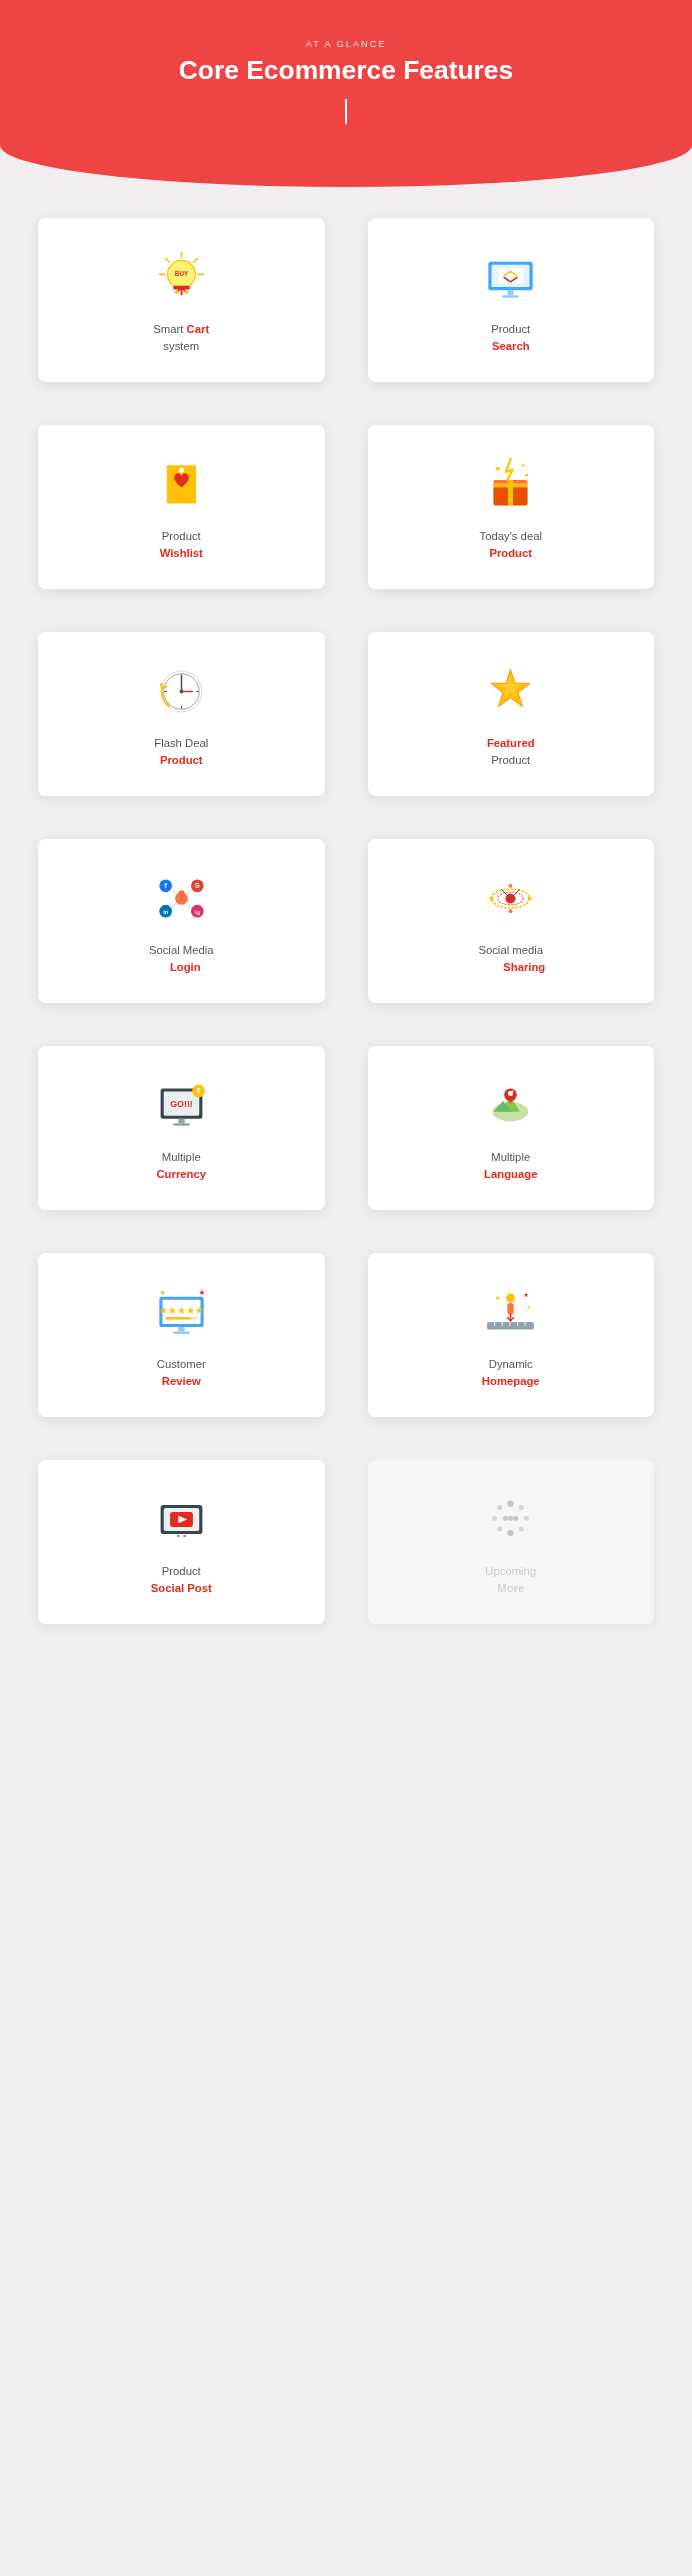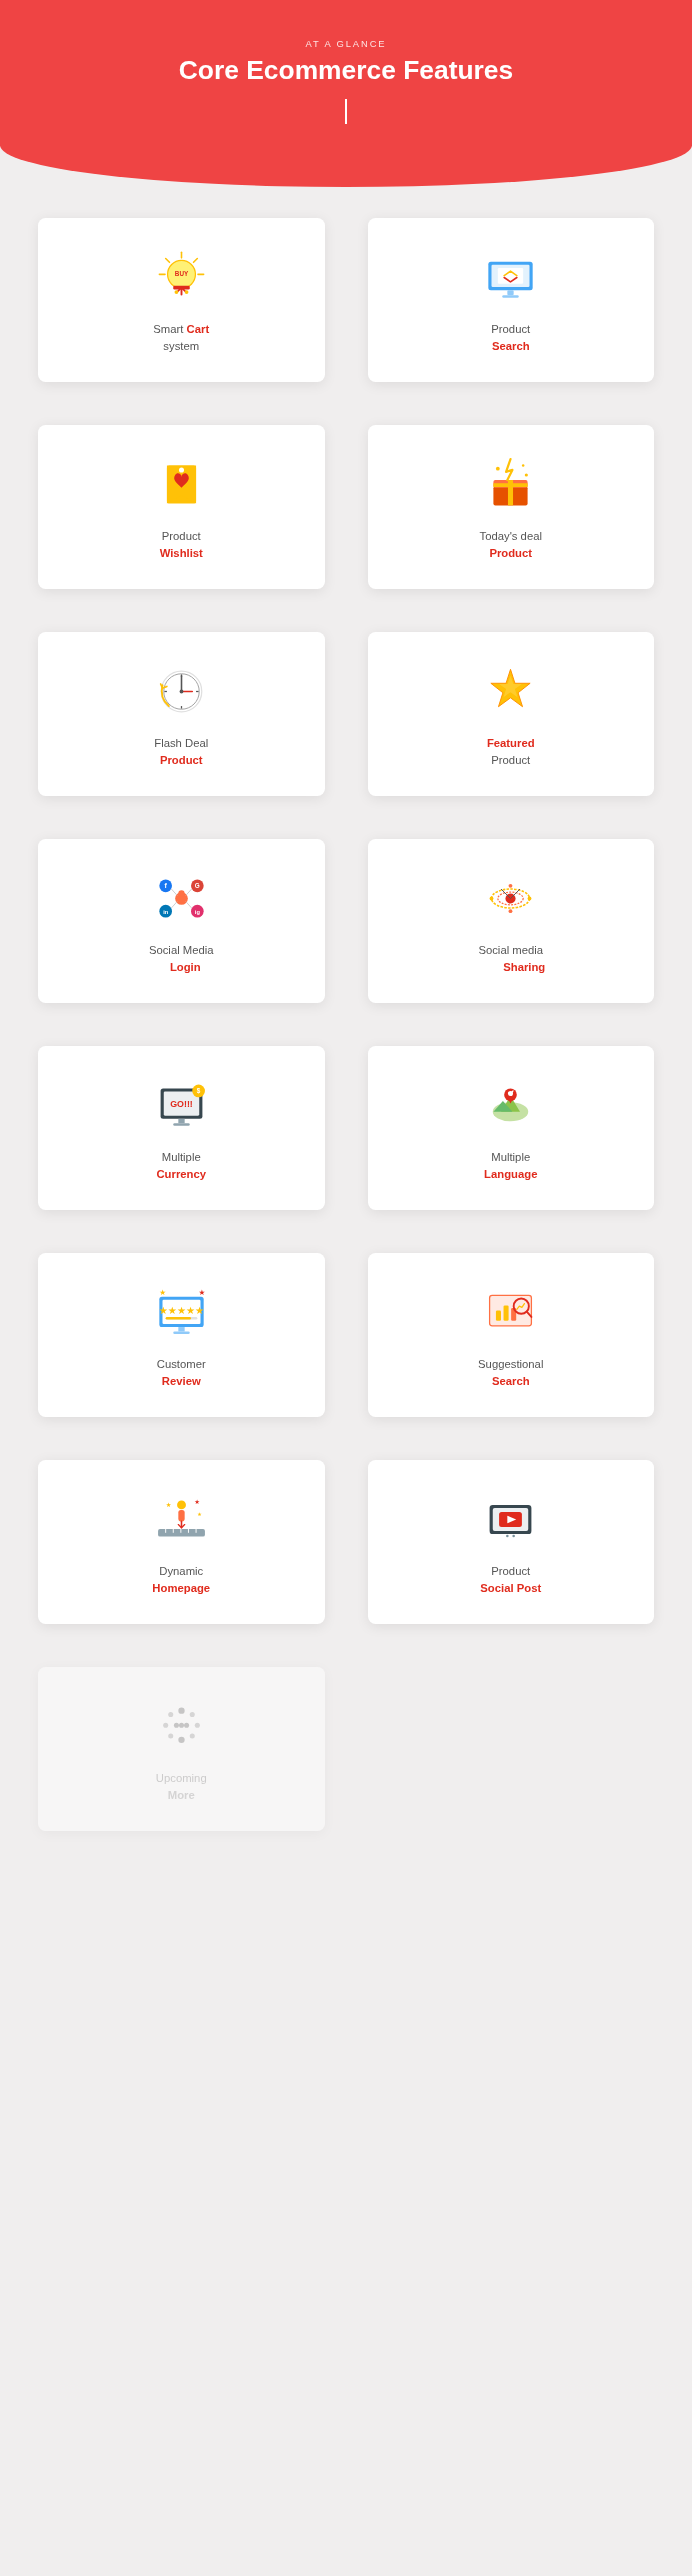--- a/index.html
+++ b/index.html
@@ -337,41 +337,20 @@
 
         <rect x="40" y="68" width="10" height="7" fill="#90CAF9"></rect>
         <rect x="32" y="75" width="26" height="4" rx="2" fill="#90CAF9"></rect>
       </svg>
     </div>
     <div class="feature-label">
       Customer<br><span class="bold-inline" style="color:#e02b1d; font-weight:800;">Review</span>
     </div>
   </div>
 
-  <div class="feature-card">
-    <div class="icon-area">
-      <svg width="57" height="57" viewBox="0 0 90 90" fill="none" xmlns="http://www.w3.org/2000/svg">
-
-        <rect x="12" y="18" width="66" height="48" rx="4" fill="#FF7043" opacity="0.15"></rect>
-        <rect x="12" y="18" width="66" height="48" rx="4" fill="none" stroke="#FF7043" stroke-width="2"></rect>
-
-        <rect x="22" y="42" width="8" height="16" rx="2" fill="#FFC107"></rect>
-        <rect x="34" y="34" width="8" height="24" rx="2" fill="#FFC107"></rect>
-        <rect x="46" y="38" width="8" height="20" rx="2" fill="#FF7043"></rect>
-
-        <circle cx="62" cy="35" r="12" fill="none" stroke="#e02b1d" stroke-width="3"></circle>
-        <line x1="71" y1="44" x2="78" y2="52" stroke="#e02b1d" stroke-width="3" stroke-linecap="round"></line>
-
-        <polyline points="55,40 59,35 63,37 67,31" fill="none" stroke="#FFC107" stroke-width="2" stroke-linecap="round" stroke-linejoin="round"></polyline>
-      </svg>
-    </div>
-    <div class="feature-label">
-      Suggestional<br><span class="bold-inline" style="color:#e02b1d; font-weight:800;">Search</span>
-    </div>
-  </div>
 
   <div class="feature-card">
     <div class="icon-area">
       <svg width="57" height="57" viewBox="0 0 90 90" fill="none" xmlns="http://www.w3.org/2000/svg">
 
         <rect x="8" y="60" width="74" height="12" rx="3" fill="#90A4AE"></rect>
 
         <line x1="20" y1="60" x2="20" y2="66" stroke="white" stroke-width="1.5"></line>
         <line x1="32" y1="60" x2="32" y2="66" stroke="white" stroke-width="1.5"></line>
         <line x1="44" y1="60" x2="44" y2="66" stroke="white" stroke-width="1.5"></line>

